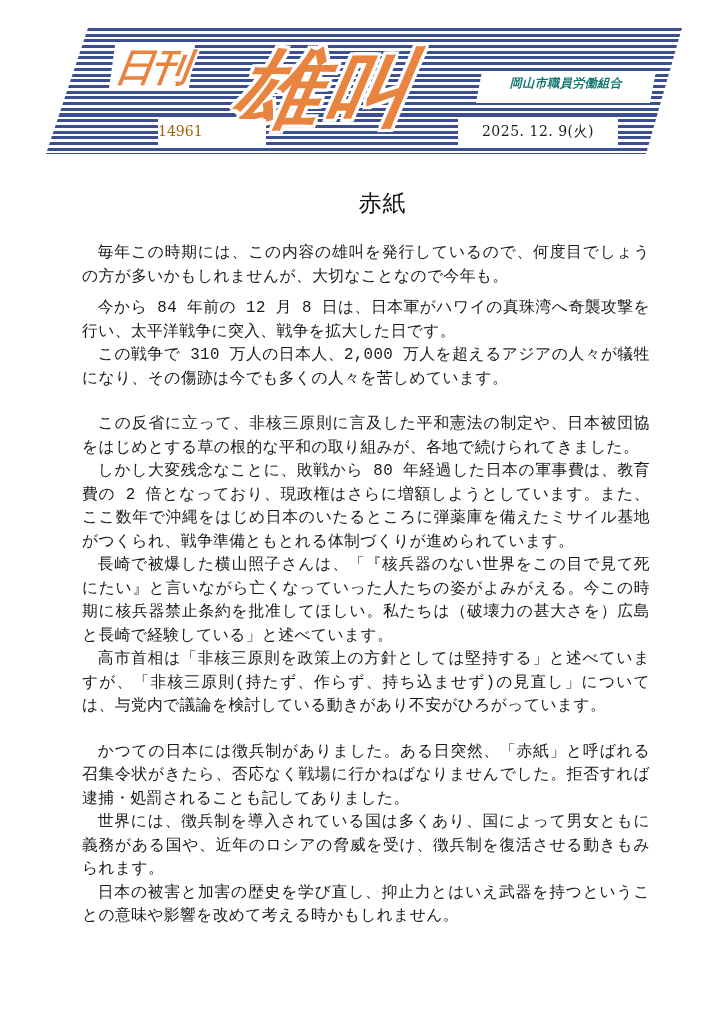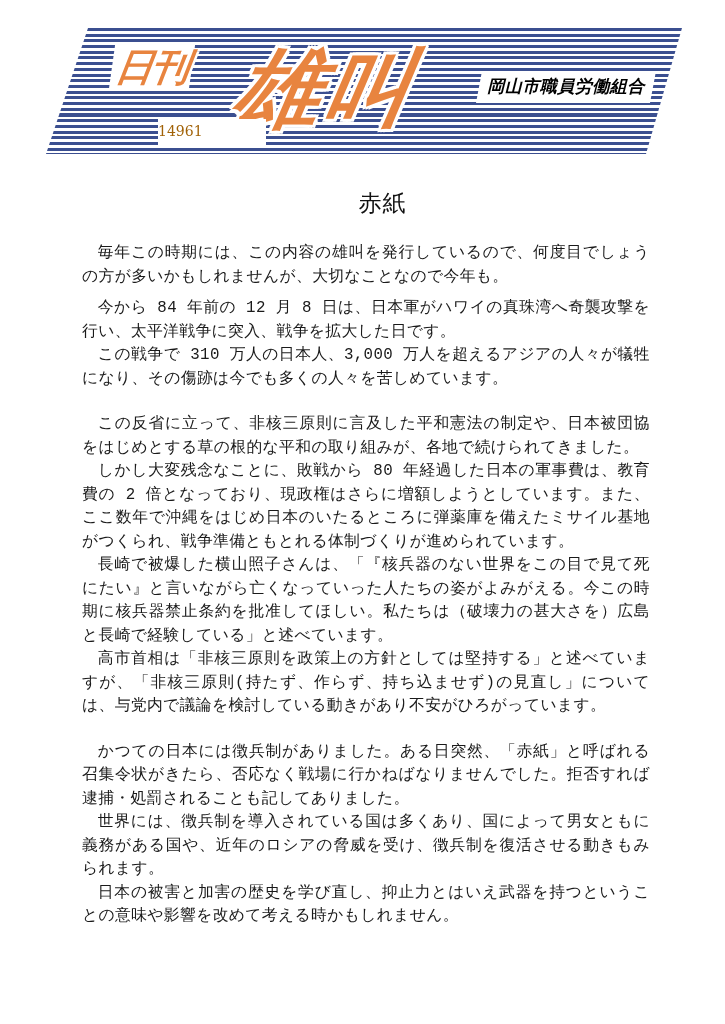--- a/index.html
+++ b/index.html
@@ -81,22 +81,22 @@
   }
   .union-name {
     position: absolute;
     left: 0;
     right: 0;
     top: 4px;
     text-align: center;
     font-family: "DejaVu Sans", "Liberation Sans", sans-serif;
     font-weight: bold;
     font-style: italic;
-    font-size: 17px;
-    color: #000000;
+    font-size: 12px;
+    color: #0f766e;
     letter-spacing: 0.5px;
   }
   .brand-small {
     position: absolute;
     left: 66px;
     top: 17px;
     font-family: "DejaVu Sans", "Liberation Sans", sans-serif;
     font-weight: bold;
     font-style: italic;
     font-size: 38px;
@@ -167,29 +167,32 @@
   <div class="brand-large">雄叫</div>
 
   <div class="white-box box-union">
     <div class="union-name">岡山市職員労働組合</div>
   </div>
 
   <div class="white-box box-number">
     <div class="issue-number">14961</div>
   </div>
 
+  <div class="white-box box-date">
+    <div class="issue-date">2025. 12. 9(火)</div>
+  </div>
 </header>
 
 <h1 class="article-title" style="margin:0;font-weight:normal;padding-left:40px;">赤紙</h1>
 
 <main class="article-body">
   <p class="para">毎年この時期には、この内容の雄叫を発行しているので、何度目でしょうの方が多いかもしれませんが、大切なことなので今年も。</p>
   <div class="gap-small"></div>
   <p class="para">今から 84 年前の 12 月 8 日は、日本軍がハワイの真珠湾へ奇襲攻撃を行い、太平洋戦争に突入、戦争を拡大した日です。</p>
-  <p class="para">この戦争で 310 万人の日本人、3,000 万人を超えるアジアの人々が犠牲になり、その傷跡は今でも多くの人々を苦しめています。</p>
+  <p class="para">この戦争で 310 万人の日本人、2,000 万人を超えるアジアの人々が犠牲になり、その傷跡は今でも多くの人々を苦しめています。</p>
   <div class="gap-large"></div>
   <p class="para">この反省に立って、非核三原則に言及した平和憲法の制定や、日本被団協をはじめとする草の根的な平和の取り組みが、各地で続けられてきました。</p>
   <p class="para">しかし大変残念なことに、敗戦から 80 年経過した日本の軍事費は、教育費の 2 倍となっており、現政権はさらに増額しようとしています。また、ここ数年で沖縄をはじめ日本のいたるところに弾薬庫を備えたミサイル基地がつくられ、戦争準備ともとれる体制づくりが進められています。</p>
   <p class="para">長崎で被爆した横山照子さんは、「『核兵器のない世界をこの目で見て死にたい』と言いながら亡くなっていった人たちの姿がよみがえる。今この時期に核兵器禁止条約を批准してほしい。私たちは（破壊力の甚大さを）広島と長崎で経験している」と述べています。</p>
   <p class="para">高市首相は「非核三原則を政策上の方針としては堅持する」と述べていますが、「非核三原則(持たず、作らず、持ち込ませず)の見直し」については、与党内で議論を検討している動きがあり不安がひろがっています。</p>
   <div class="gap-large"></div>
   <p class="para">かつての日本には徴兵制がありました。ある日突然、「赤紙」と呼ばれる召集令状がきたら、否応なく戦場に行かねばなりませんでした。拒否すれば逮捕・処罰されることも記してありました。</p>
   <p class="para">世界には、徴兵制を導入されている国は多くあり、国によって男女ともに義務がある国や、近年のロシアの脅威を受け、徴兵制を復活させる動きもみられます。</p>
   <p class="para">日本の被害と加害の歴史を学び直し、抑止力とはいえ武器を持つということの意味や影響を改めて考える時かもしれません。</p>
 </main>

